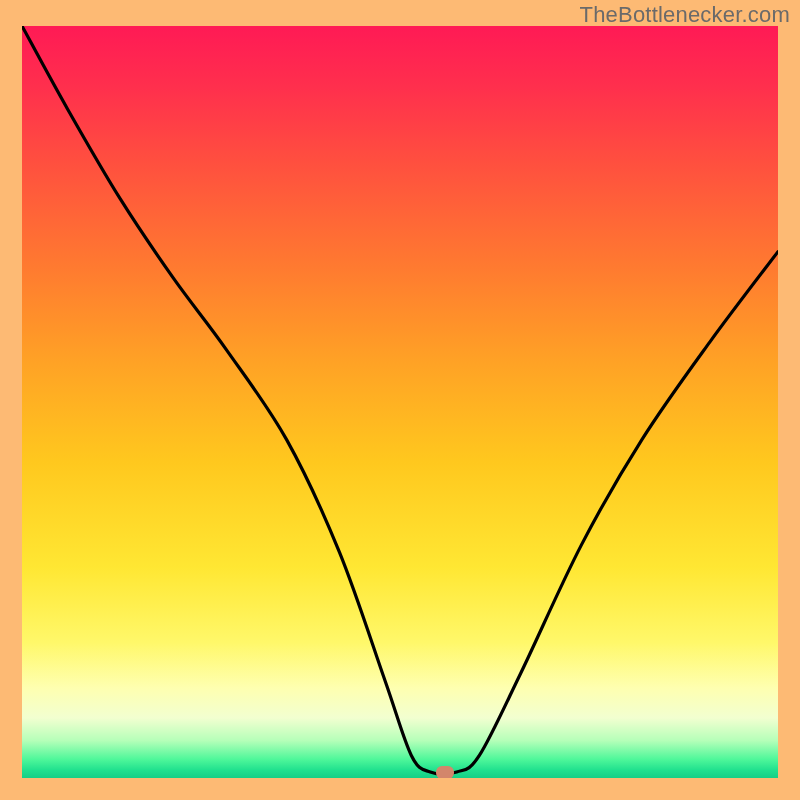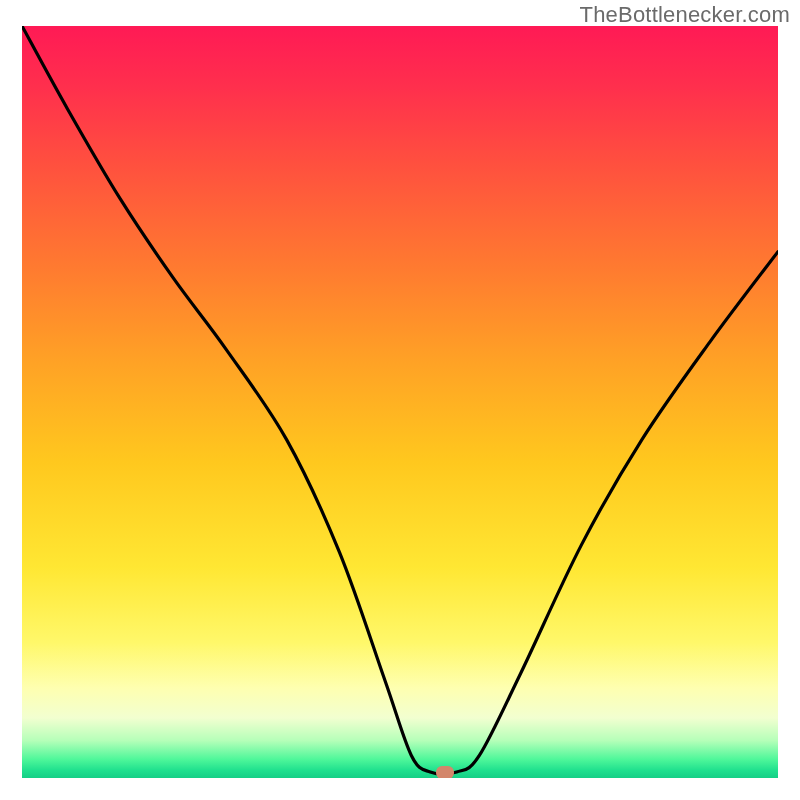--- a/index.html
+++ b/index.html
@@ -8,21 +8,21 @@
     width: 800px;
     height: 800px;
     background: #000;
     overflow: hidden;
     font-family: Arial, Helvetica, sans-serif;
   }
   .stage {
     position: relative;
     width: 800px;
     height: 800px;
-    background: #ffffff;
+    background: #fdba74;
   }
   .watermark {
     position: absolute;
     top: 2px;
     right: 10px;
     color: #6a6a6a;
     font-size: 22px;
     font-weight: 500;
     letter-spacing: 0.2px;
     z-index: 5;

